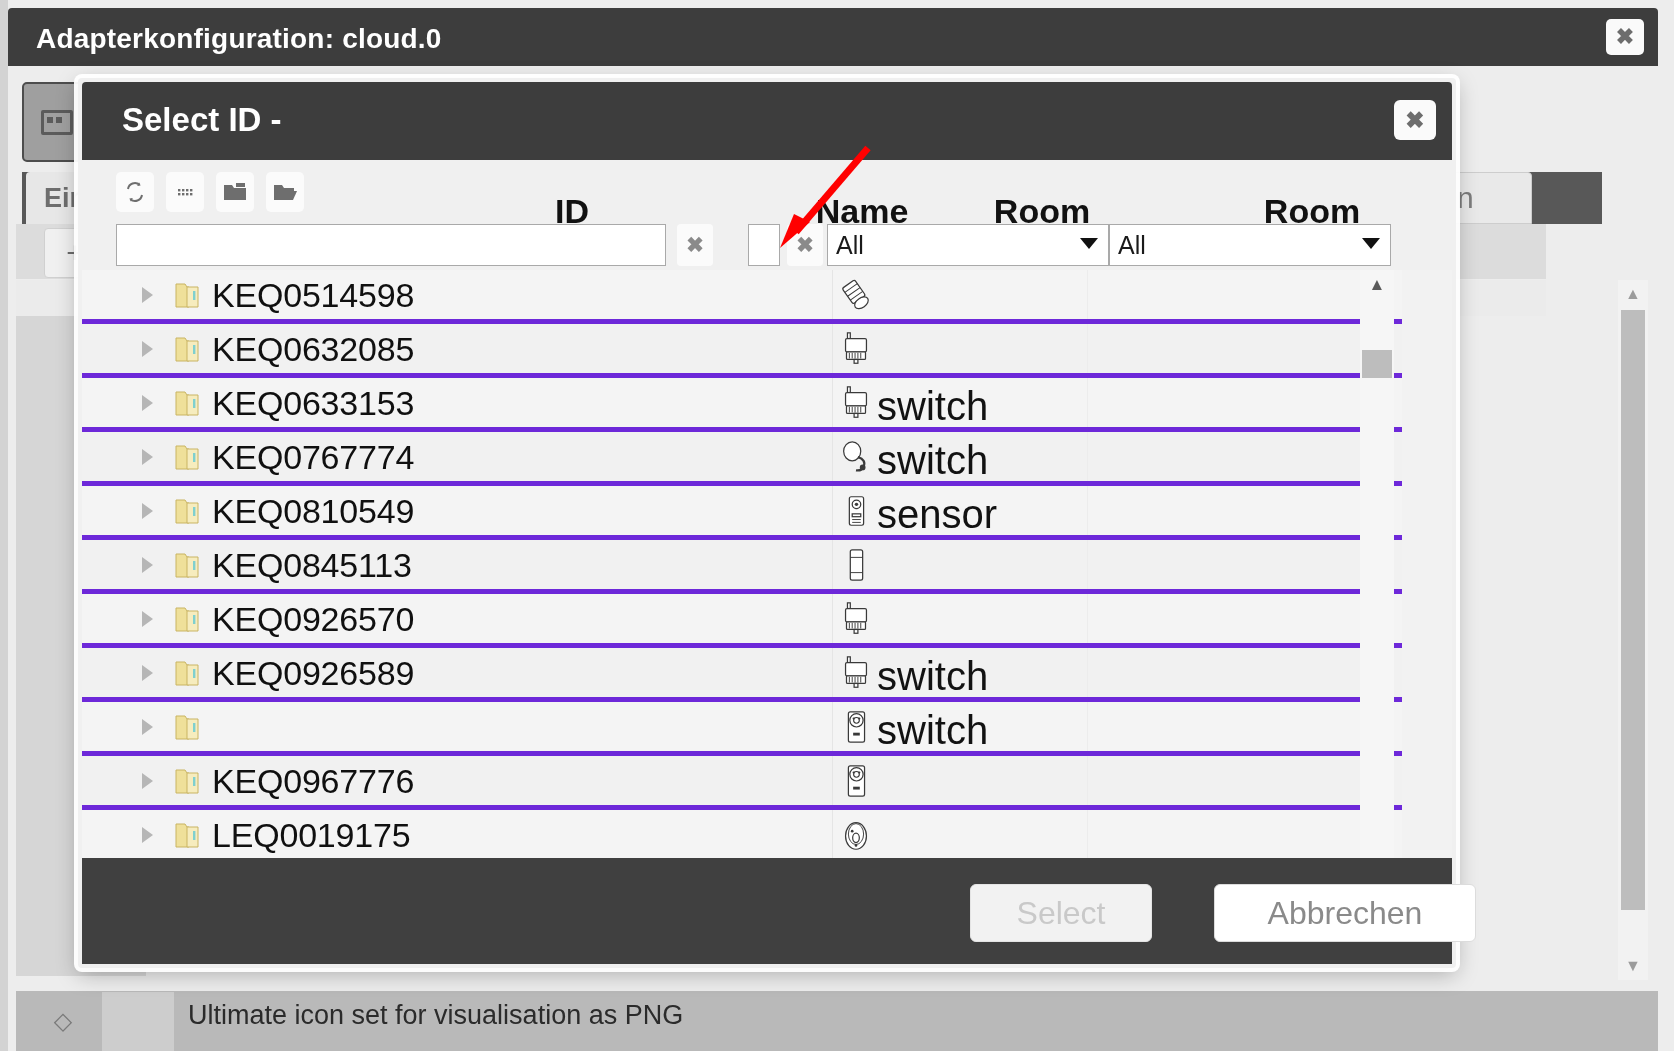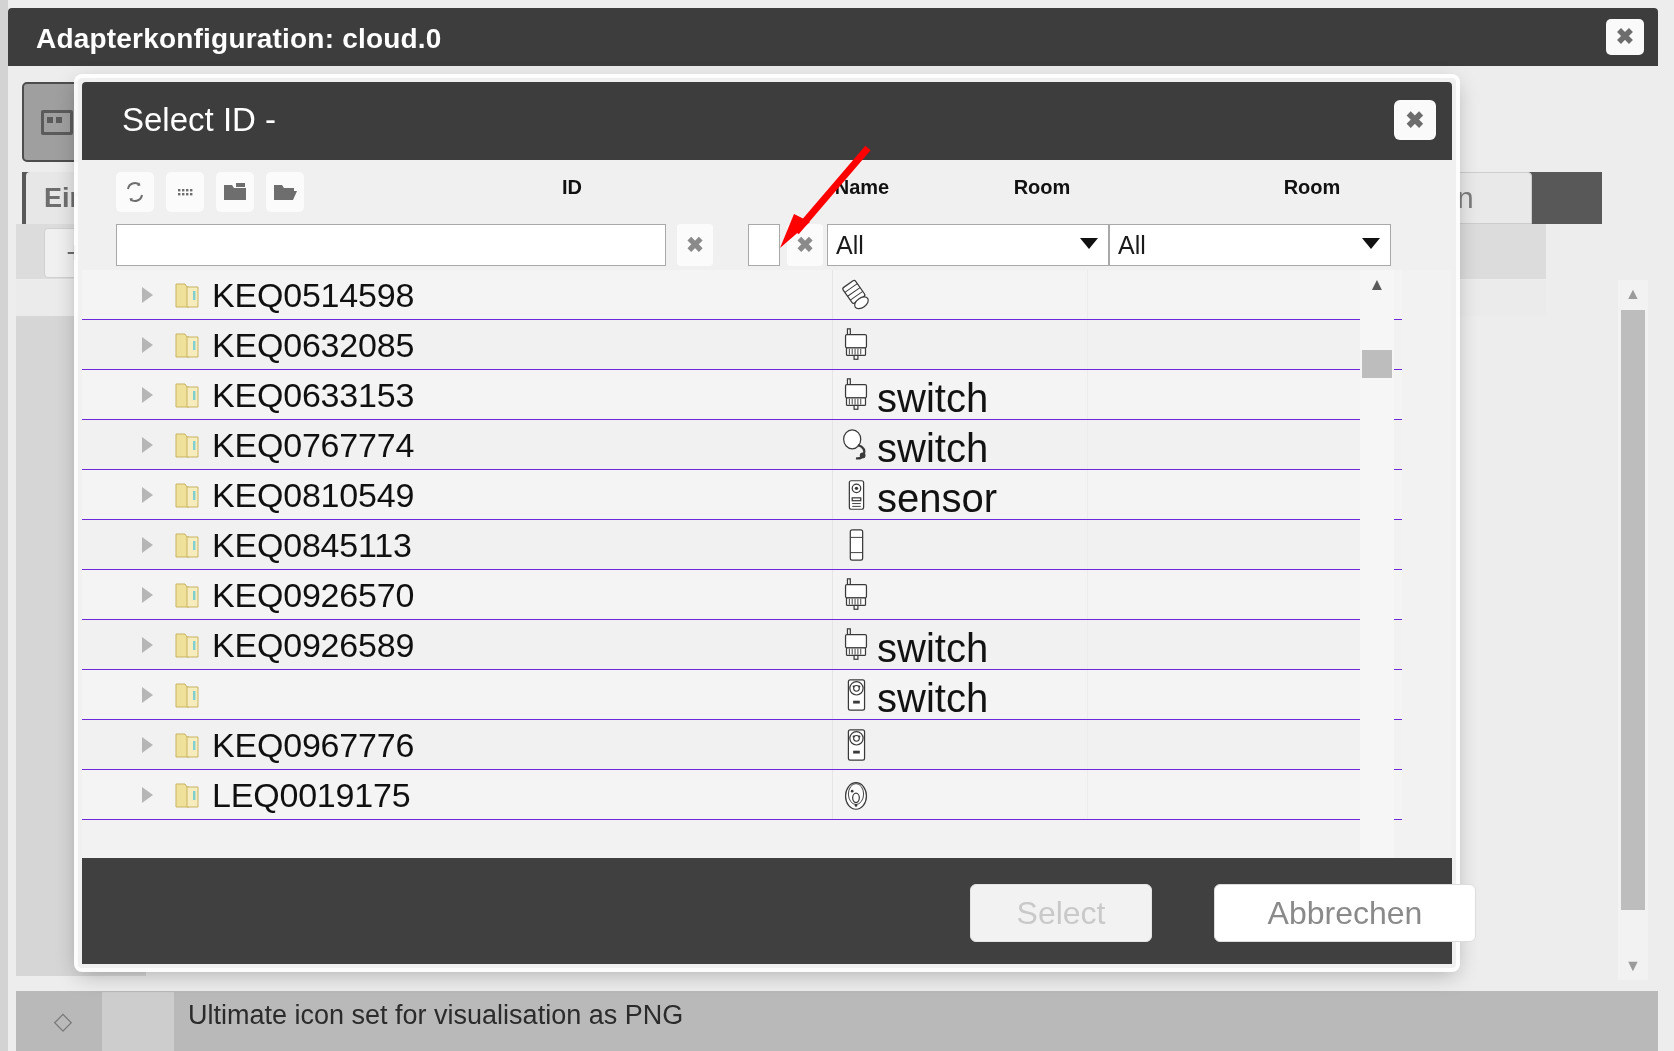--- a/index.html
+++ b/index.html
@@ -291,21 +291,21 @@
     height: 78px;
     background: #3d3d3d;
     border-radius: 4px 4px 0 0;
   }
   .modal-title {
     position: absolute;
     left: 40px;
     top: 19px;
     color: #ffffff;
     font-size: 33px;
-    font-weight: normal;
+    font-weight: bold;
     white-space: nowrap;
   }
   .modal-close {
     position: absolute;
     right: 16px;
     top: 18px;
     width: 42px;
     height: 40px;
     background: #fafafa;
     border-radius: 6px;
@@ -335,23 +335,23 @@
     border-radius: 5px;
     display: flex;
     align-items: center;
     justify-content: center;
     cursor: pointer;
   }
   .tool-btn svg { display: block; }
 
   .col-head {
     position: absolute;
-    top: 12px;
+    top: 28px;
     color: #111111;
-    font-size: 20px;
+    font-size: 34px;
     font-weight: bold;
     text-align: center;
     white-space: nowrap;
   }
 
   
   .filter-row {
     position: absolute;
     left: 4px;
     top: 140px;
@@ -423,21 +423,21 @@
   .tree-rows {
     position: absolute;
     left: 0;
     top: 0;
     width: 1320px;
     height: 590px;
   }
   .trow {
     position: relative;
     height: 49px;
-    border-bottom: 1px solid #6d28d9;
+    border-bottom: 5px solid #6d28d9;
     background: #f1f1f1;
   }
   .trow:nth-child(odd) { background: #f4f4f4; }
   .trow .expander {
     position: absolute;
     left: 60px;
     top: 17px;
     width: 0; height: 0;
     border-top: 8px solid transparent;
     border-bottom: 8px solid transparent;

